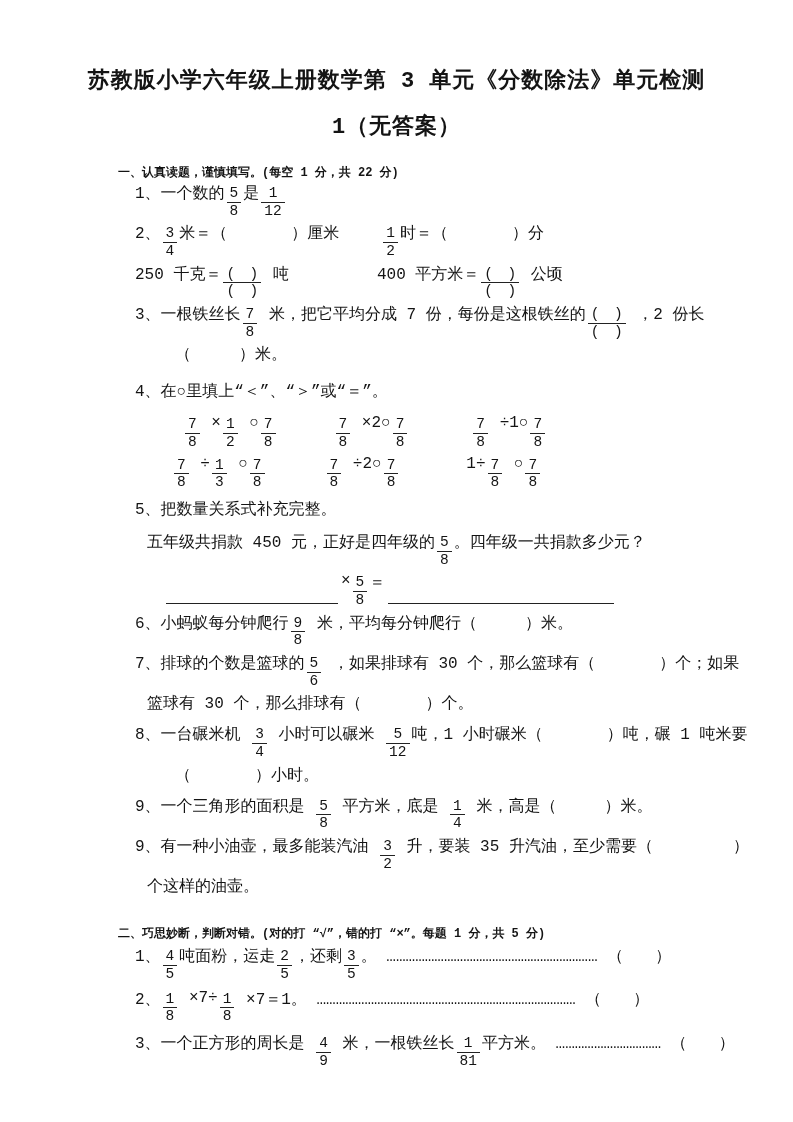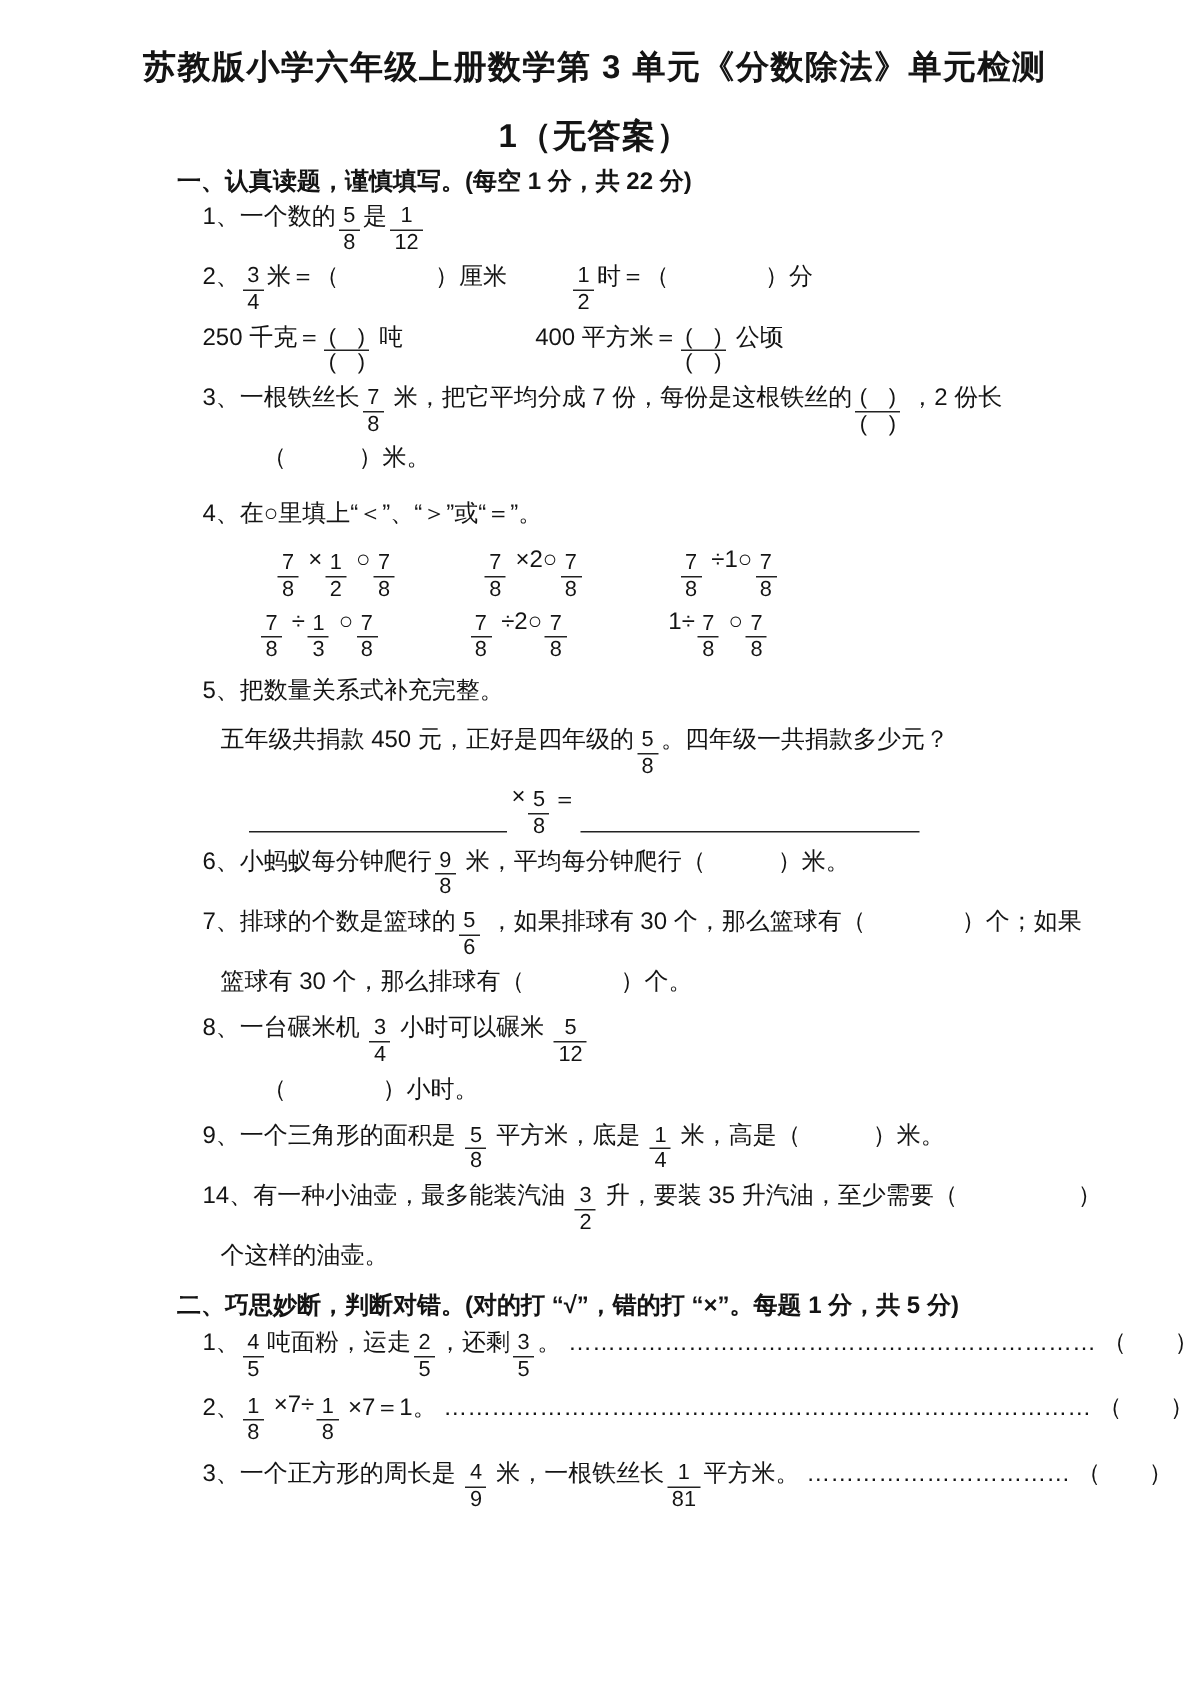--- a/index.html
+++ b/index.html
@@ -1,39 +1,39 @@
 <!DOCTYPE html>
 <html><head>
 <meta charset="utf-8">
 <style>
   html,body{margin:0;padding:0;background:#ffffff;}
   .page{
     position:relative;
     width:793px;height:1122px;
     background:#ffffff;
     box-sizing:border-box;
-    padding-top:29px;
-    font-family:Liberation Sans, sans-serif;
+    padding-top:66px;
+    font-family:Liberation Mono, monospace;
     color:#141414;
     overflow:hidden;
   }
   .title{
     margin:0;
     text-align:center;
     font-size:22px;
     font-weight:bold;
     letter-spacing:1px;
     line-height:32px;
   }
   .title2{margin-top:14px;}
   .section{margin-left:118px;margin-right:55px;}
   .sec-header{
     font-weight:bold;
-    font-size:16px;
-    margin-top:4px;
+    font-size:12px;
+    margin-top:20px;
     white-space:pre;
   }
   .lines{margin-left:17px;}
   .line{
     display:flex;
     align-items:flex-start;
     white-space:pre;
     font-size:16px;
     min-height:29px;
     margin-top:2px;
@@ -77,24 +77,24 @@
         <div class="line" style="margin-left: 40px;"><span class="run">（　　　）米。</span></div>
         <div class="line" style="margin-top: 8px;"><span class="run">4、在○里填上“＜”、“＞”或“＝”。</span></div>
         <div class="line" style="margin-left: 48px; margin-top: 4px;"><span class="frac"><span class="num">7</span><span class="den">8</span></span><span class="run"> ×</span><span class="frac"><span class="num">1</span><span class="den">2</span></span><span class="run"> ○</span><span class="frac"><span class="num">7</span><span class="den">8</span></span><span class="gap" style="width: 56px;"></span><span class="frac"><span class="num">7</span><span class="den">8</span></span><span class="run"> ×2○</span><span class="frac"><span class="num">7</span><span class="den">8</span></span><span class="gap" style="width: 62px;"></span><span class="frac"><span class="num">7</span><span class="den">8</span></span><span class="run"> ÷1○</span><span class="frac"><span class="num">7</span><span class="den">8</span></span></div>
         <div class="line" style="margin-left: 37px;"><span class="frac"><span class="num">7</span><span class="den">8</span></span><span class="run"> ÷</span><span class="frac"><span class="num">1</span><span class="den">3</span></span><span class="run"> ○</span><span class="frac"><span class="num">7</span><span class="den">8</span></span><span class="gap" style="width: 58px;"></span><span class="frac"><span class="num">7</span><span class="den">8</span></span><span class="run"> ÷2○</span><span class="frac"><span class="num">7</span><span class="den">8</span></span><span class="gap" style="width: 66px;"></span><span class="run">1÷</span><span class="frac"><span class="num">7</span><span class="den">8</span></span><span class="run"> ○</span><span class="frac"><span class="num">7</span><span class="den">8</span></span></div>
         <div class="line" style="margin-top: 6px;"><span class="run">5、把数量关系式补充完整。</span></div>
         <div class="line" style="margin-left: 12px; margin-top: 4px;"><span class="run">五年级共捐款 450 元，正好是四年级的</span><span class="frac"><span class="num">5</span><span class="den">8</span></span><span class="run">。四年级一共捐款多少元？</span></div>
         <div class="line" style="margin-left: 28px;"><span class="blank" style="width: 172px;"></span><span class="run">×</span><span class="frac"><span class="num">5</span><span class="den">8</span></span><span class="run">＝</span><span class="blank" style="width: 226px;"></span></div>
         <div class="line"><span class="run">6、小蚂蚁每分钟爬行</span><span class="frac"><span class="num">9</span><span class="den">8</span></span><span class="run"> 米，平均每分钟爬行（　　　）米。</span></div>
         <div class="line"><span class="run">7、排球的个数是篮球的</span><span class="frac"><span class="num">5</span><span class="den">6</span></span><span class="run"> ，如果排球有 30 个，那么篮球有（　　　　）个；如果</span></div>
         <div class="line" style="margin-left: 12px;"><span class="run">篮球有 30 个，那么排球有（　　　　）个。</span></div>
-        <div class="line"><span class="run">8、一台碾米机 </span><span class="frac"><span class="num">3</span><span class="den">4</span></span><span class="run"> 小时可以碾米 </span><span class="frac"><span class="num">5</span><span class="den">12</span></span></div>
+        <div class="line"><span class="run">8、一台碾米机 </span><span class="frac"><span class="num">3</span><span class="den">4</span></span><span class="run"> 小时可以碾米 </span><span class="frac"><span class="num">5</span><span class="den">12</span></span><span class="run">吨，1 小时碾米（　　　　）吨，碾 1 吨米要</span></div>
         <div class="line" style="margin-left: 40px;"><span class="run">（　　　　）小时。</span></div>
         <div class="line"><span class="run">9、一个三角形的面积是 </span><span class="frac"><span class="num">5</span><span class="den">8</span></span><span class="run"> 平方米，底是 </span><span class="frac"><span class="num">1</span><span class="den">4</span></span><span class="run"> 米，高是（　　　）米。</span></div>
-        <div class="line"><span class="run">14、有一种小油壶，最多能装汽油 </span><span class="frac"><span class="num">3</span><span class="den">2</span></span><span class="run"> 升，要装 35 升汽油，至少需要（　　　　　）</span></div>
+        <div class="line"><span class="run">9、有一种小油壶，最多能装汽油 </span><span class="frac"><span class="num">3</span><span class="den">2</span></span><span class="run"> 升，要装 35 升汽油，至少需要（　　　　　）</span></div>
         <div class="line" style="margin-left: 12px;"><span class="run">个这样的油壶。</span></div>
       </div>
   </div>
 
   <div class="section">
     <div class="sec-header">二、巧思妙断，判断对错。(对的打 “√”，错的打 “×”。每题 1 分，共 5 分)</div>
     <div class="lines">
         <div class="line" style="margin-top: 4px;"><span class="run">1、</span><span class="frac"><span class="num">4</span><span class="den">5</span></span><span class="run">吨面粉，运走</span><span class="frac"><span class="num">2</span><span class="den">5</span></span><span class="run">，还剩</span><span class="frac"><span class="num">3</span><span class="den">5</span></span><span class="run">。 ………………………………………………………… （　　）</span></div>
         <div class="line" style="margin-top: 4px;"><span class="run">2、</span><span class="frac"><span class="num">1</span><span class="den">8</span></span><span class="run"> ×7÷</span><span class="frac"><span class="num">1</span><span class="den">8</span></span><span class="run"> ×7＝1。 ……………………………………………………………………… （　　）</span></div>
         <div class="line" style="margin-top: 6px;"><span class="run">3、一个正方形的周长是 </span><span class="frac"><span class="num">4</span><span class="den">9</span></span><span class="run"> 米，一根铁丝长</span><span class="frac"><span class="num">1</span><span class="den">81</span></span><span class="run">平方米。 …………………………… （　　）</span></div>

